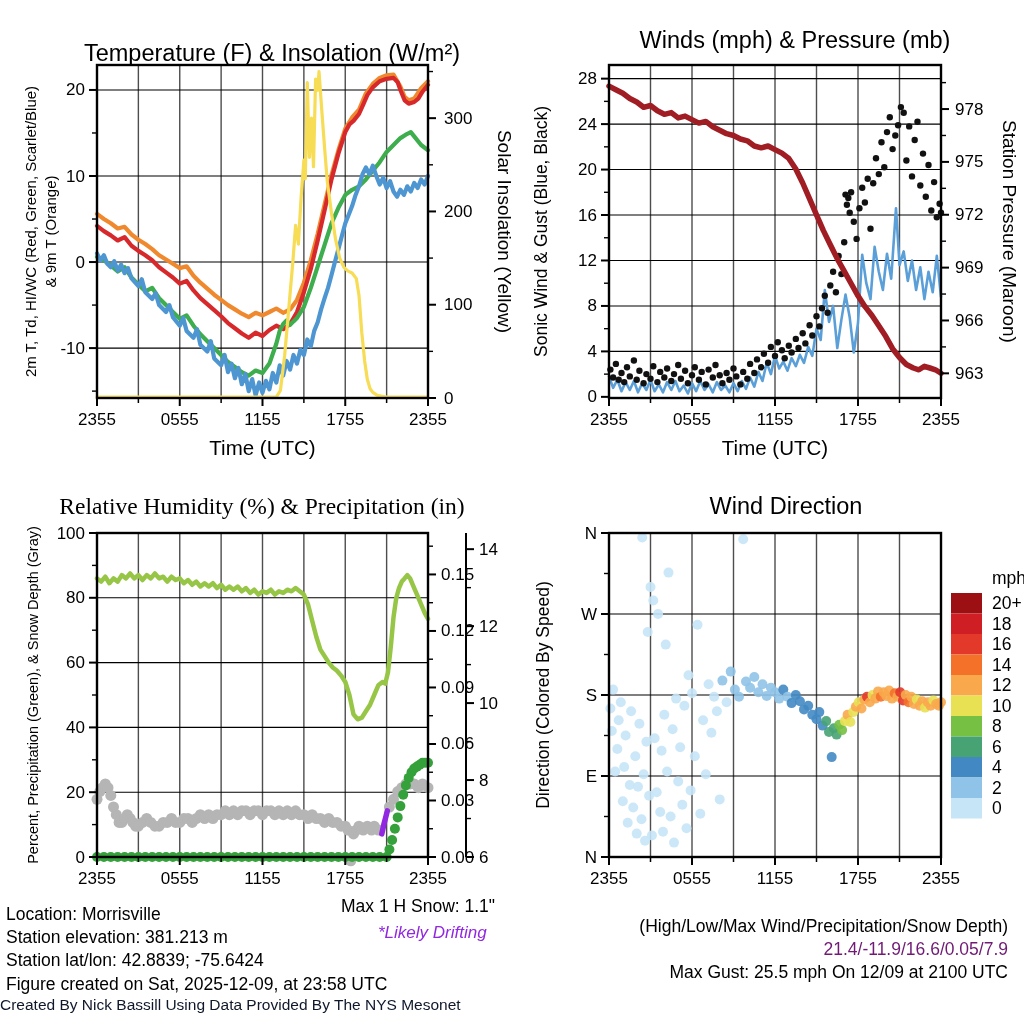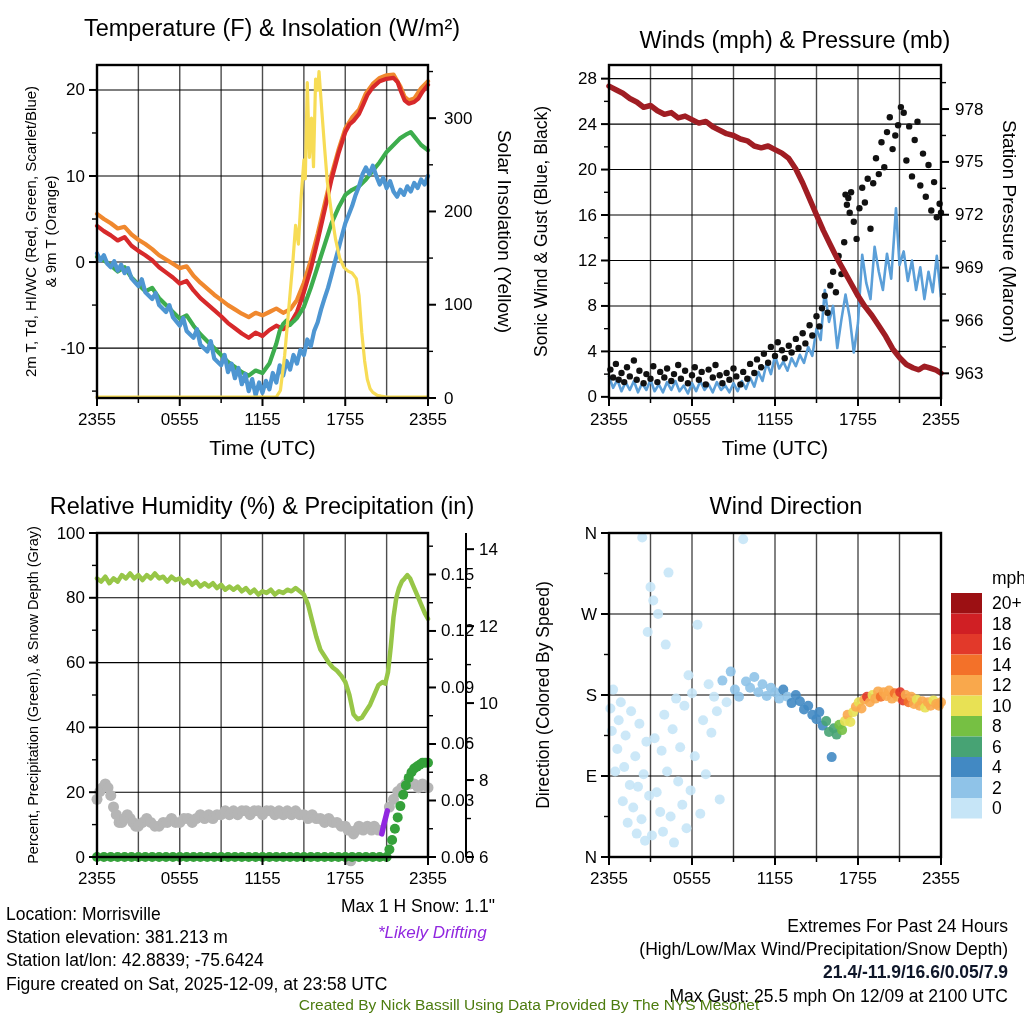--- a/index.html
+++ b/index.html
@@ -4,23 +4,23 @@
 <style>
   html,body{margin:0;padding:0;}
   body{width:1024px;height:1024px;background:#ffffff;overflow:hidden;position:relative;
        font-family:"Liberation Sans", sans-serif;color:#000;}
   #stage{position:absolute;inset:0;width:1024px;height:1024px;}
   svg{position:absolute;left:0;top:0;}
   .title{position:absolute;transform:translateX(-50%);font-size:23.5px;white-space:nowrap;}
   .foot{position:absolute;font-size:17.5px;line-height:23.2px;white-space:nowrap;}
   .foot div{white-space:nowrap;}
   .right-block{text-align:right;}
-  .red-bold{color:#0f172a;font-weight:bold;}
+  .red-bold{color:#701a75;font-weight:normal;}
   .purple{color:#9127e0;font-style:italic;}
-  .credit{position:absolute;left:0;right:0;text-align:center;font-size:15.5px;color:#4d7c0f;padding-left:34px;}
+  .credit{position:absolute;left:0;right:0;font-size:15.5px;color:#0f172a;}
 </style>
 </head>
 <body>
 
 <div id="stage">
   <svg id="canvas" width="1024" height="1024" viewBox="0 0 1024 1024">
       <g>
         <g>
           <line x1="138.375" y1="65" x2="138.375" y2="398" stroke="#4d4d4d" stroke-width="1.4"></line>
           <line x1="179.75" y1="65" x2="179.75" y2="398" stroke="#4d4d4d" stroke-width="1.4"></line>
@@ -750,36 +750,35 @@
           <rect x="951" y="757" width="31" height="20.5" fill="#4289c3"></rect>
           <text x="992" y="773.25" font-size="17.5" text-anchor="start" fill="#000" font-family="&quot;Liberation Sans&quot;, sans-serif">4</text>
           <rect x="951" y="777.5" width="31" height="20.5" fill="#8fc3e8"></rect>
           <text x="992" y="793.75" font-size="17.5" text-anchor="start" fill="#000" font-family="&quot;Liberation Sans&quot;, sans-serif">2</text>
           <rect x="951" y="798" width="31" height="20.5" fill="#c6e5f7"></rect>
           <text x="992" y="814.25" font-size="17.5" text-anchor="start" fill="#000" font-family="&quot;Liberation Sans&quot;, sans-serif">0</text>
         </g>
       </g>
     </svg>
 
-  <div class="title" style="left:272px;top:15px;">Temperature (F) &amp; Insolation (W/m²)</div>
+  <div class="title" style="left:272px;top:40px;">Temperature (F) &amp; Insolation (W/m²)</div>
   <div class="title" style="left:775px;top:27px;margin-left:20px;">Winds (mph) &amp; Pressure (mb)</div>
-  <div class="title" style="left:262px;top:493px;">Relative Humidity (%) &amp; Precipitation (in)</div>
+  <div class="title" style="left:262px;top:493px;font-family:Liberation Serif, serif;">Relative Humidity (%) &amp; Precipitation (in)</div>
   <div class="title" style="left:775px;top:493px;margin-left:11px;">Wind Direction</div>
 
   <div class="foot" style="left:6px;top:903px;">
     <div>Location: Morrisville</div>
     <div>Station elevation: 381.213 m</div>
     <div>Station lat/lon: 42.8839; -75.6424</div>
     <div>Figure created on Sat, 2025-12-09, at 23:58 UTC</div>
   </div>
 
   <div class="foot" style="left:341px;top:895px;font-size:17.5px;">Max 1 H Snow: 1.1"</div>
   <div class="foot purple" style="left:378px;top:921px;font-size:17px;">*Likely Drifting</div>
 
   <div class="foot right-block" style="right:16px;top:915px;">
-    <div>Extremes For Past 24 Hours</div>
     <div>(High/Low/Max Wind/Precipitation/Snow Depth)</div>
     <div class="red-bold">21.4/-11.9/16.6/0.05/7.9</div>
     <div>Max Gust: 25.5 mph On 12/09 at 2100 UTC</div>
   </div>
 
   <div class="credit" style="top:996px;">Created By Nick Bassill Using Data Provided By The NYS Mesonet</div>
 </div>
 
 </body></html>

